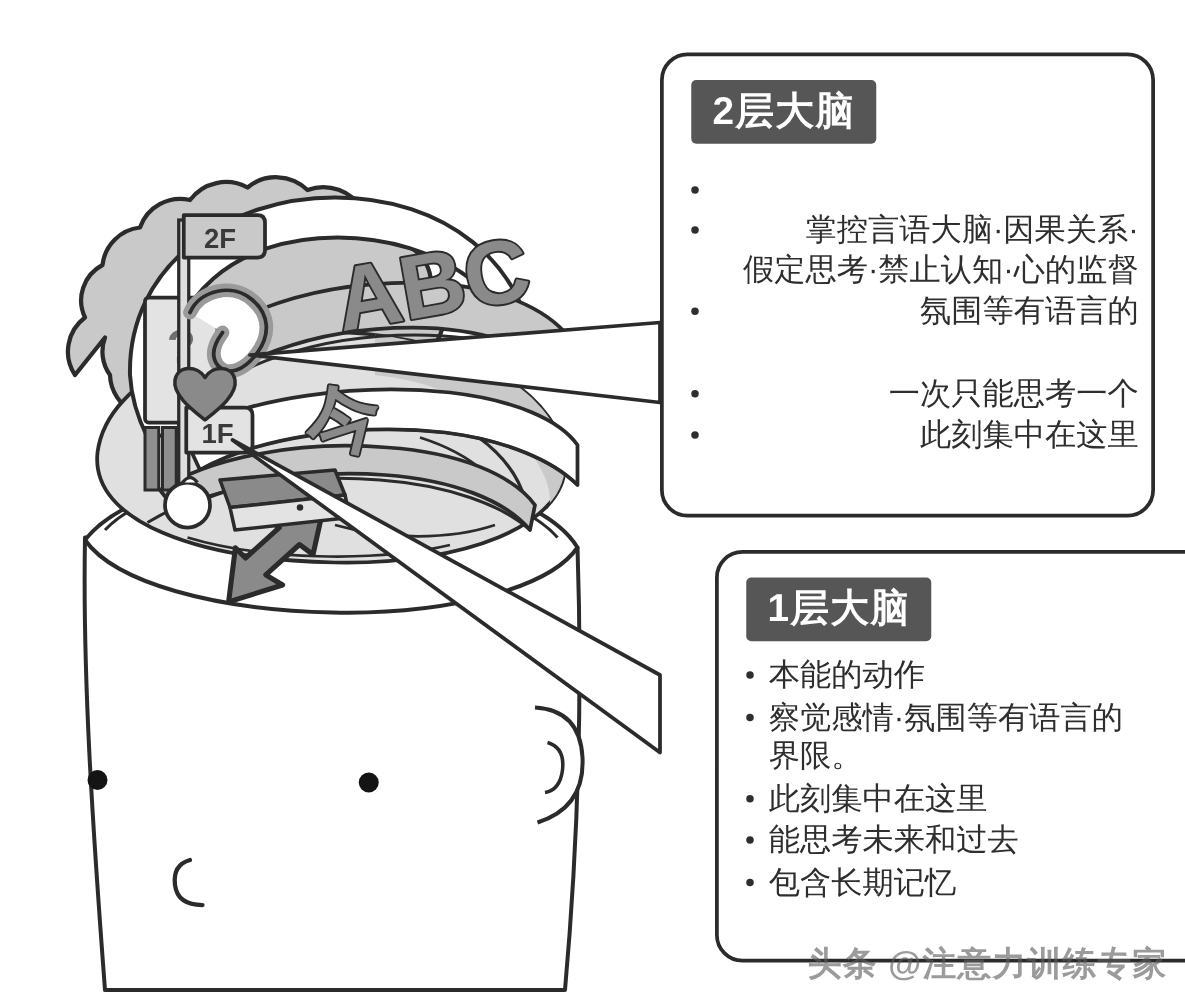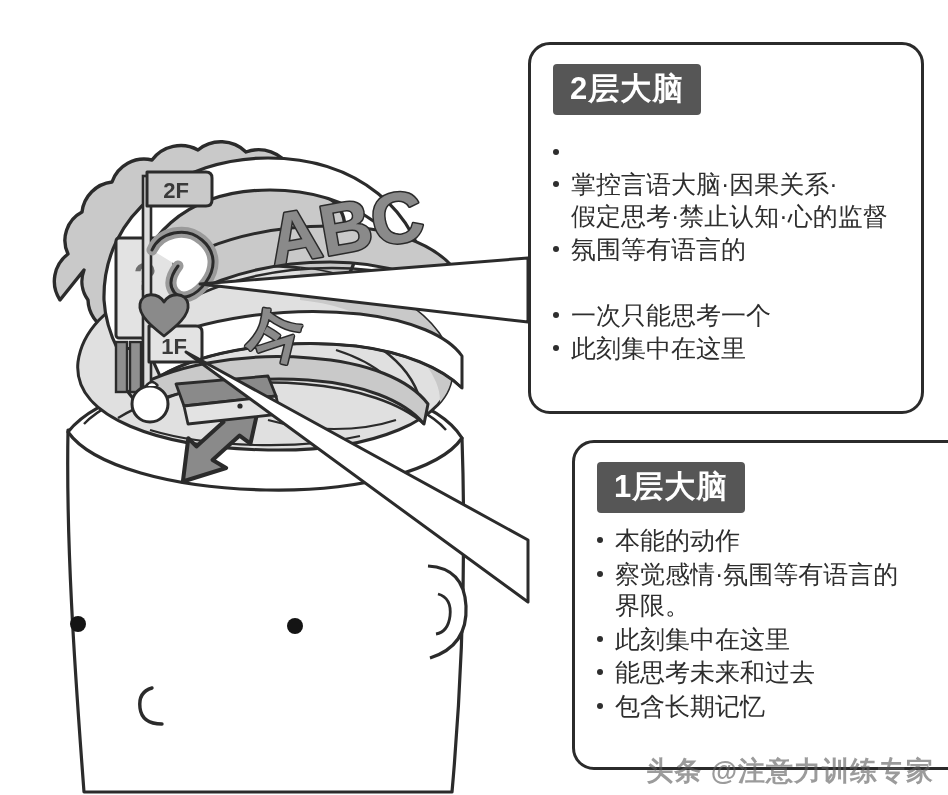--- a/index.html
+++ b/index.html
@@ -42,21 +42,21 @@
 
   .bullets{
     position:absolute;
     left:16px;
     right:10px;
     margin:0;
     padding:0;
     list-style:none;
     color:#2e2e2e;
   }
-  #bullets-upper{top:92px;}
+  #bullets-upper{top:92px;text-align:right;}
   #bullets-lower{top:82px;}
 
   .bullets li{
     position:relative;
     padding-left:24px;
     font-size:25px;
     line-height:1.26;
     margin-bottom:2px;
     white-space:pre-line;
   }

